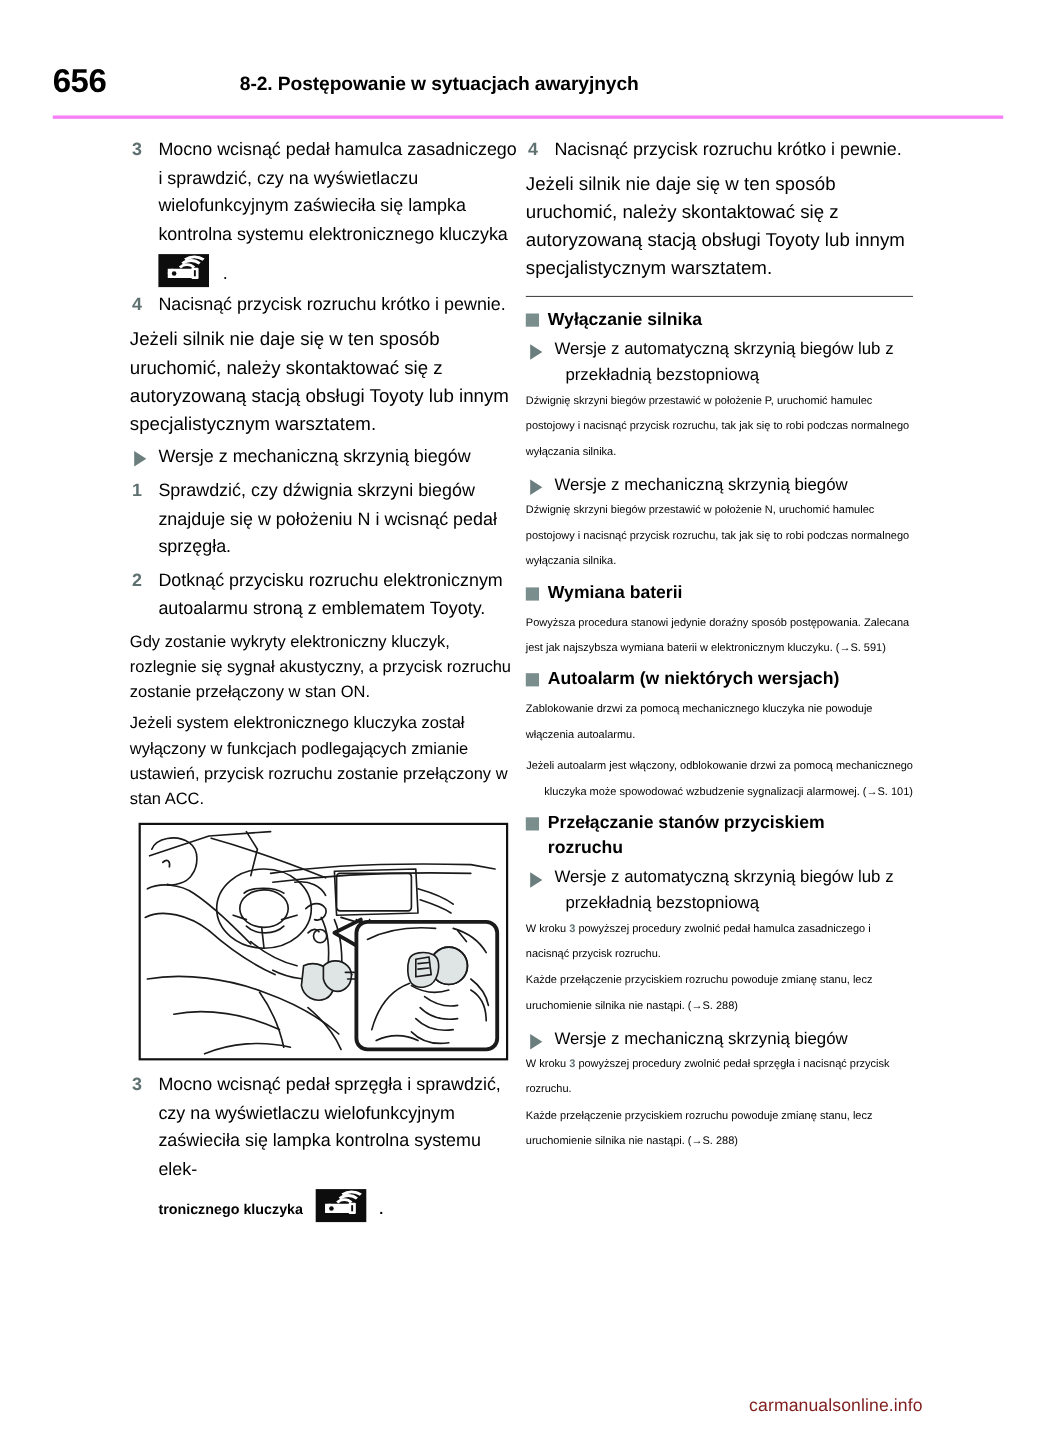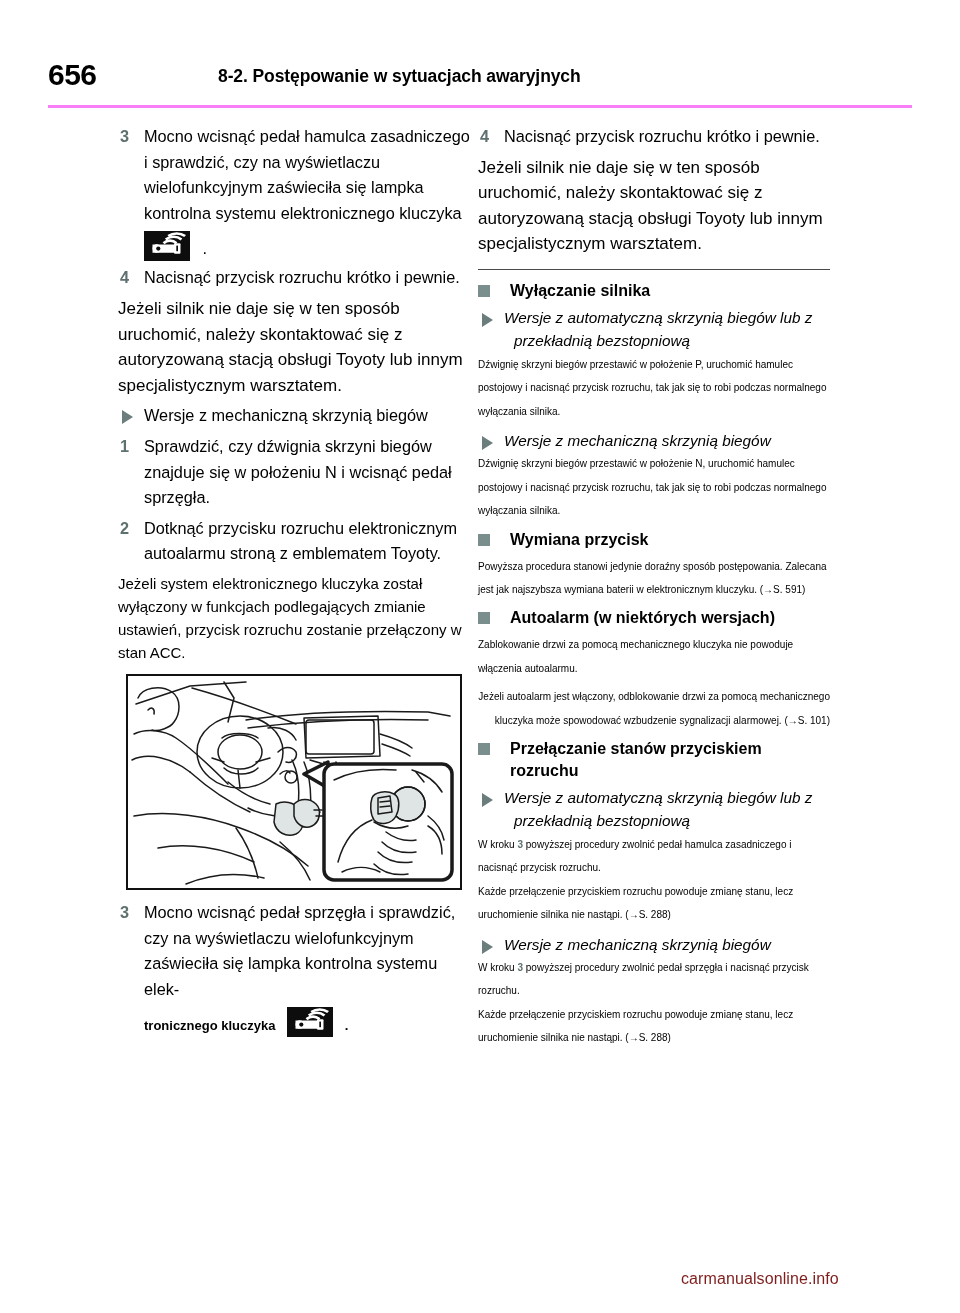--- a/index.html
+++ b/index.html
@@ -97,36 +97,36 @@
     margin-bottom: 5px;
   }
   .tri-sm {
     position: relative;
     padding-left: 26px;
     font-size: 15.3px;
     line-height: 23.4px;
     margin-bottom: 0;
     text-indent: 0;
   }
-  .tri-sm .inner { display: block; padding-left: 10px; text-indent: -10px; font-style: italic; }
+  .tri-sm .inner { display: block; padding-left: 10px; text-indent: -10px; }
   .tri::before, .tri-sm::before {
     content: "";
     position: absolute;
     left: 4px;
     top: 7px;
     width: 0; height: 0;
     border-left: 11px solid #6b7d7d;
     border-top: 7px solid transparent;
     border-bottom: 7px solid transparent;
   }
 
   
   .hsq {
     position: relative;
-    padding-left: 32px;
+    padding-left: 20px;
     font-size: 16px;
     font-weight: bold;
     line-height: 22px;
     margin-top: 6px;
     margin-bottom: 4px;
   }
   .hsq::before {
     content: "";
     position: absolute;
     left: 0;
@@ -227,20 +227,21 @@
   <div class="step">
     <span class="num">1</span>
     <span>Sprawdzić, czy dźwignia skrzyni biegów znajduje się w położeniu N i wcisnąć pedał sprzęgła.</span>
   </div>
 
   <div class="step">
     <span class="num">2</span>
     <span>Dotknąć przycisku rozruchu elektronicznym autoalarmu stroną z emblematem Toyoty.</span>
   </div>
 
+  <div class="para-sm">Gdy zostanie wykryty elektroniczny kluczyk, rozlegnie się sygnał akustyczny, a przycisk rozruchu zostanie przełączony w stan ON.</div>
   <div class="para-sm">Jeżeli system elektronicznego kluczyka został wyłączony w funkcjach podlegających zmianie ustawień, przycisk rozruchu zostanie przełączony w stan ACC.</div>
 
   <div class="figure">
     <svg width="332" height="212" viewBox="0 0 332 212">
       <rect width="332" height="212" fill="#ffffff"></rect>
       <g fill="none" stroke="#1a1a1a" stroke-width="1.5" stroke-linejoin="round" stroke-linecap="round">
 
         <path d="M8 28 L62 10 L118 6"></path>
         <path d="M64 12 C100 22 138 36 168 48"></path>
         <path d="M96 6 L106 22 L100 46"></path>
@@ -373,21 +374,21 @@
     <span class="inner">Wersje z automatyczną skrzynią biegów lub z przekładnią bezstopniową</span>
   </div>
   <div class="para-rt">Dźwignię skrzyni biegów przestawić w położenie P, uruchomić hamulec postojowy i nacisnąć przycisk rozruchu, tak jak się to robi podczas normalnego wyłączania silnika.</div>
 
   <div class="tri-sm" style="margin-top:6px;">
     <span class="inner">Wersje z mechaniczną skrzynią biegów</span>
   </div>
   <div class="para-rt">Dźwignię skrzyni biegów przestawić w położenie N, uruchomić hamulec postojowy i nacisnąć przycisk rozruchu, tak jak się to robi podczas normalnego wyłączania silnika.</div>
 
   <div class="hsq">
-    <span>Wymiana przycisk</span>
+    <span>Wymiana baterii</span>
   </div>
   <div class="para-rt">Powyższa procedura stanowi jedynie doraźny sposób postępowania. Zalecana jest jak najszybsza wymiana baterii w elektronicznym kluczyku. (→S. 591)</div>
 
   <div class="hsq">
     <span>Autoalarm (w niektórych wersjach)</span>
   </div>
   <div class="para-rt">Zablokowanie drzwi za pomocą mechanicznego kluczyka nie powoduje włączenia autoalarmu.</div>
   <div class="para-rt" style="margin-top:5px;text-align:right;">Jeżeli autoalarm jest włączony, odblokowanie drzwi za pomocą mechanicznego kluczyka może spowodować wzbudzenie sygnalizacji alarmowej. (→S. 101)</div>
 
   <div class="hsq">

